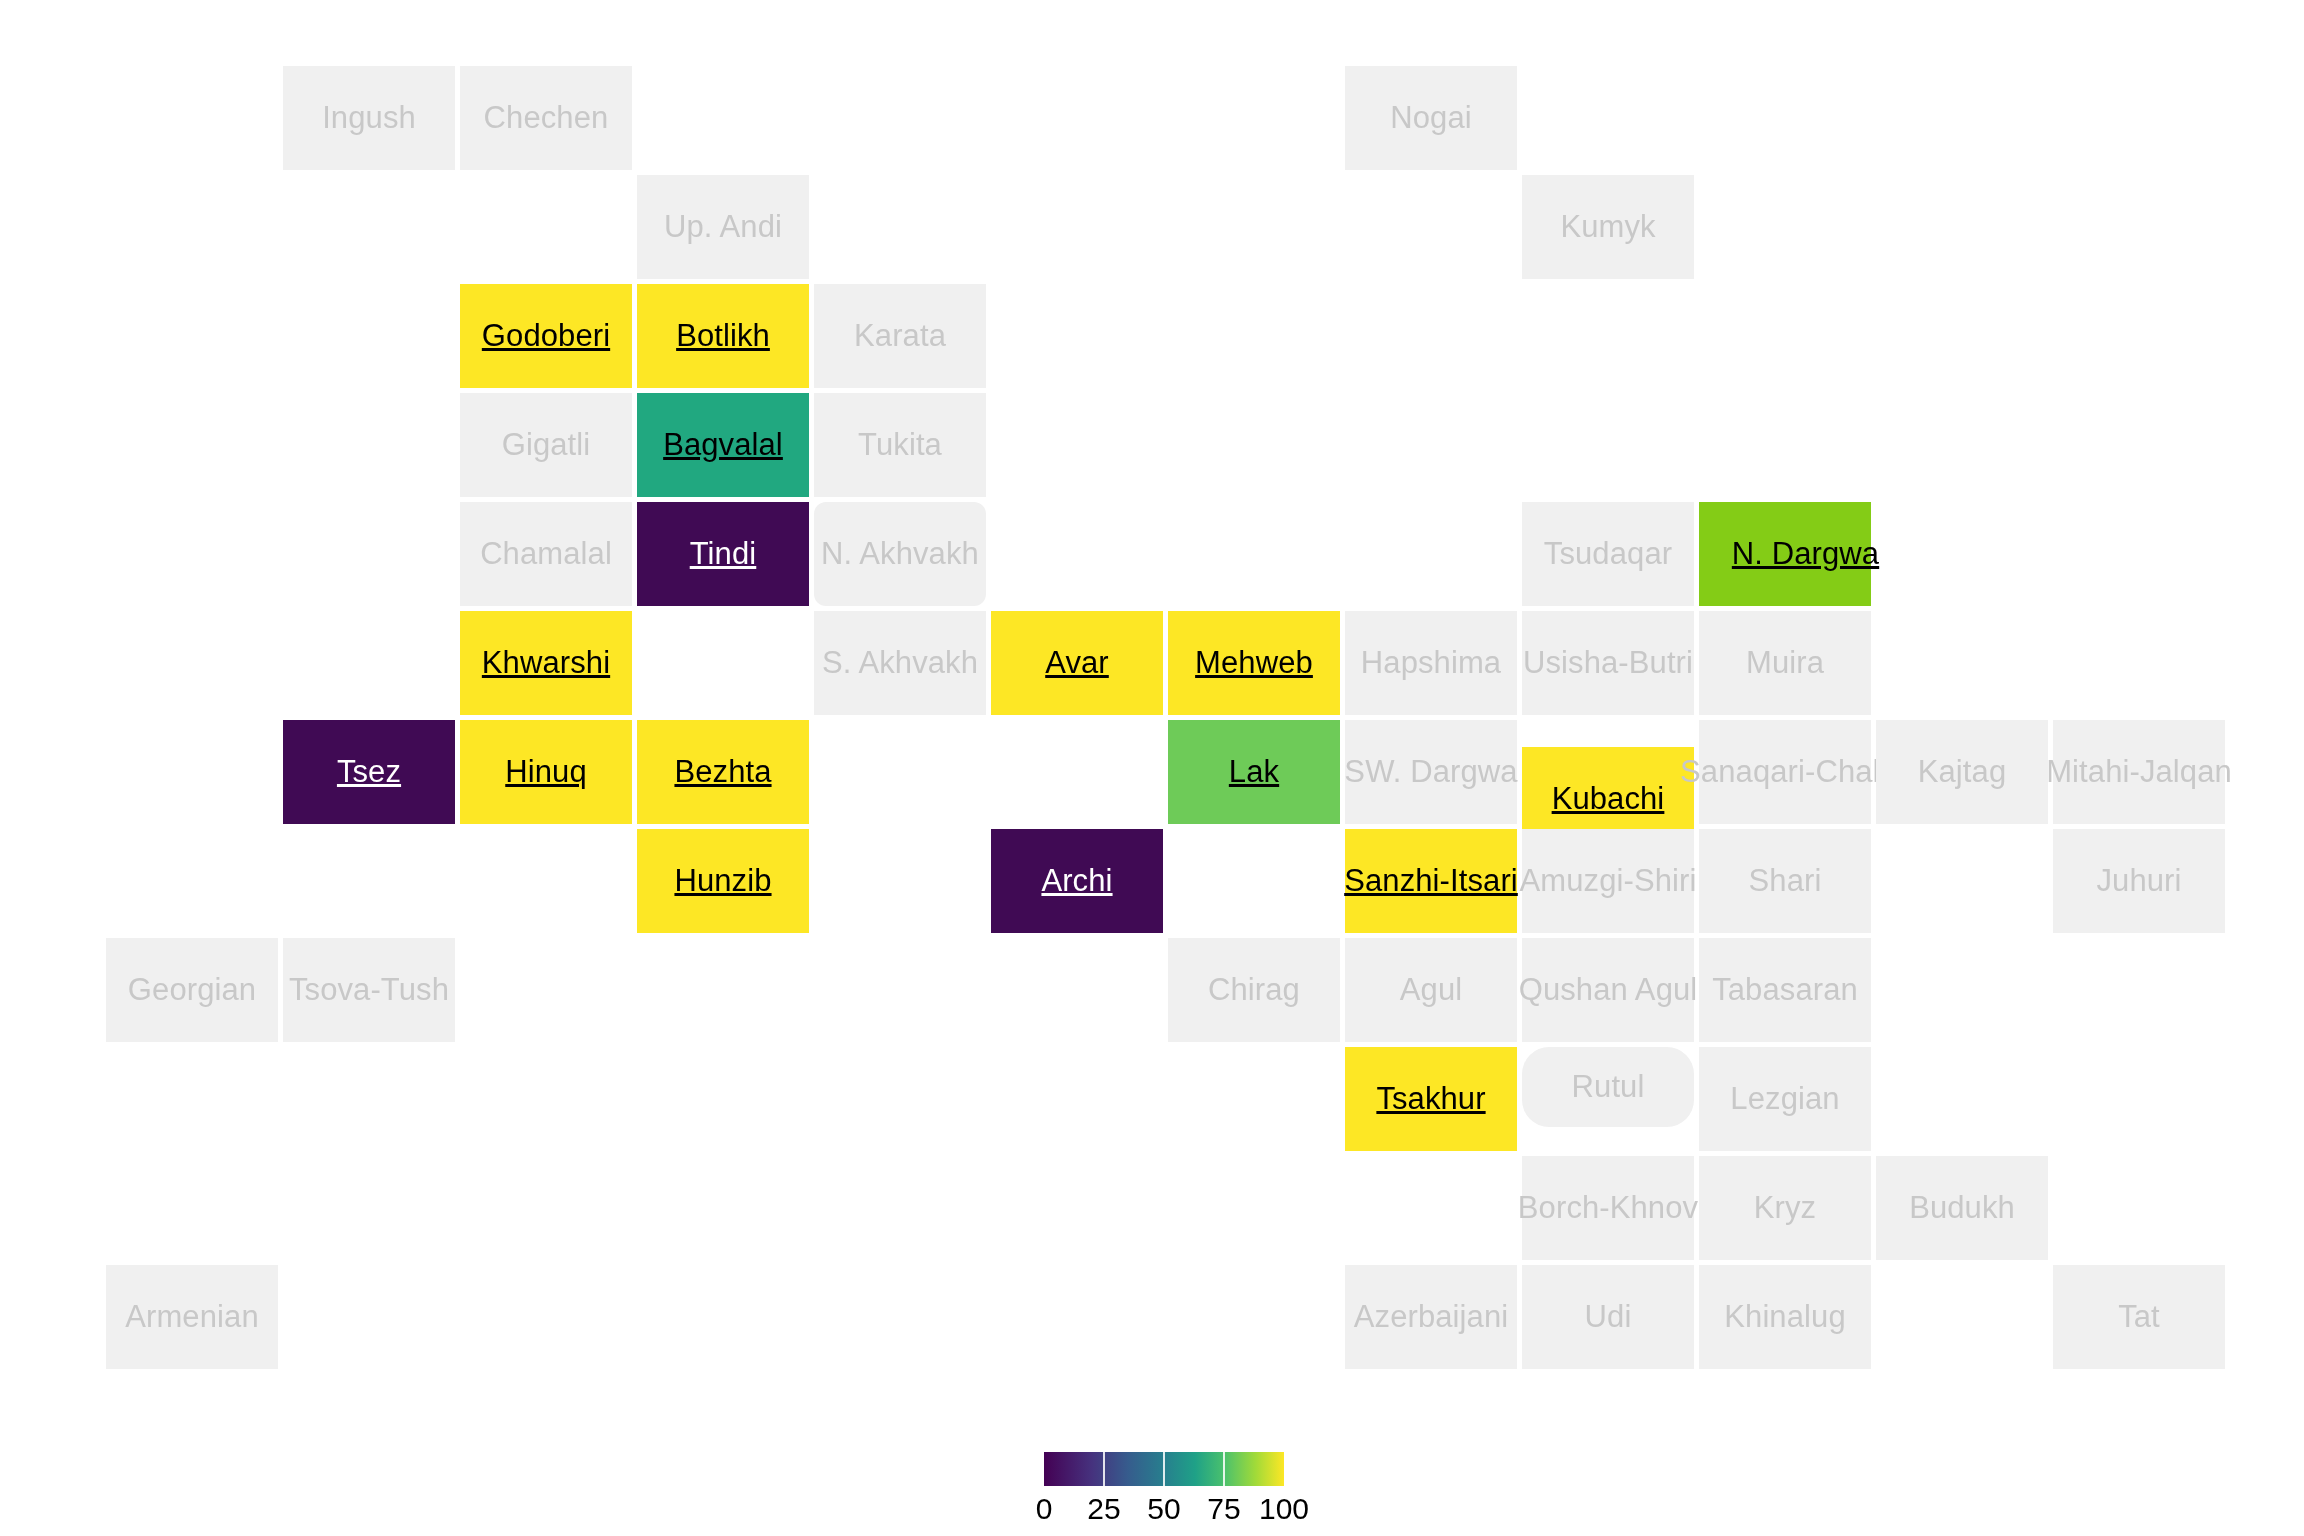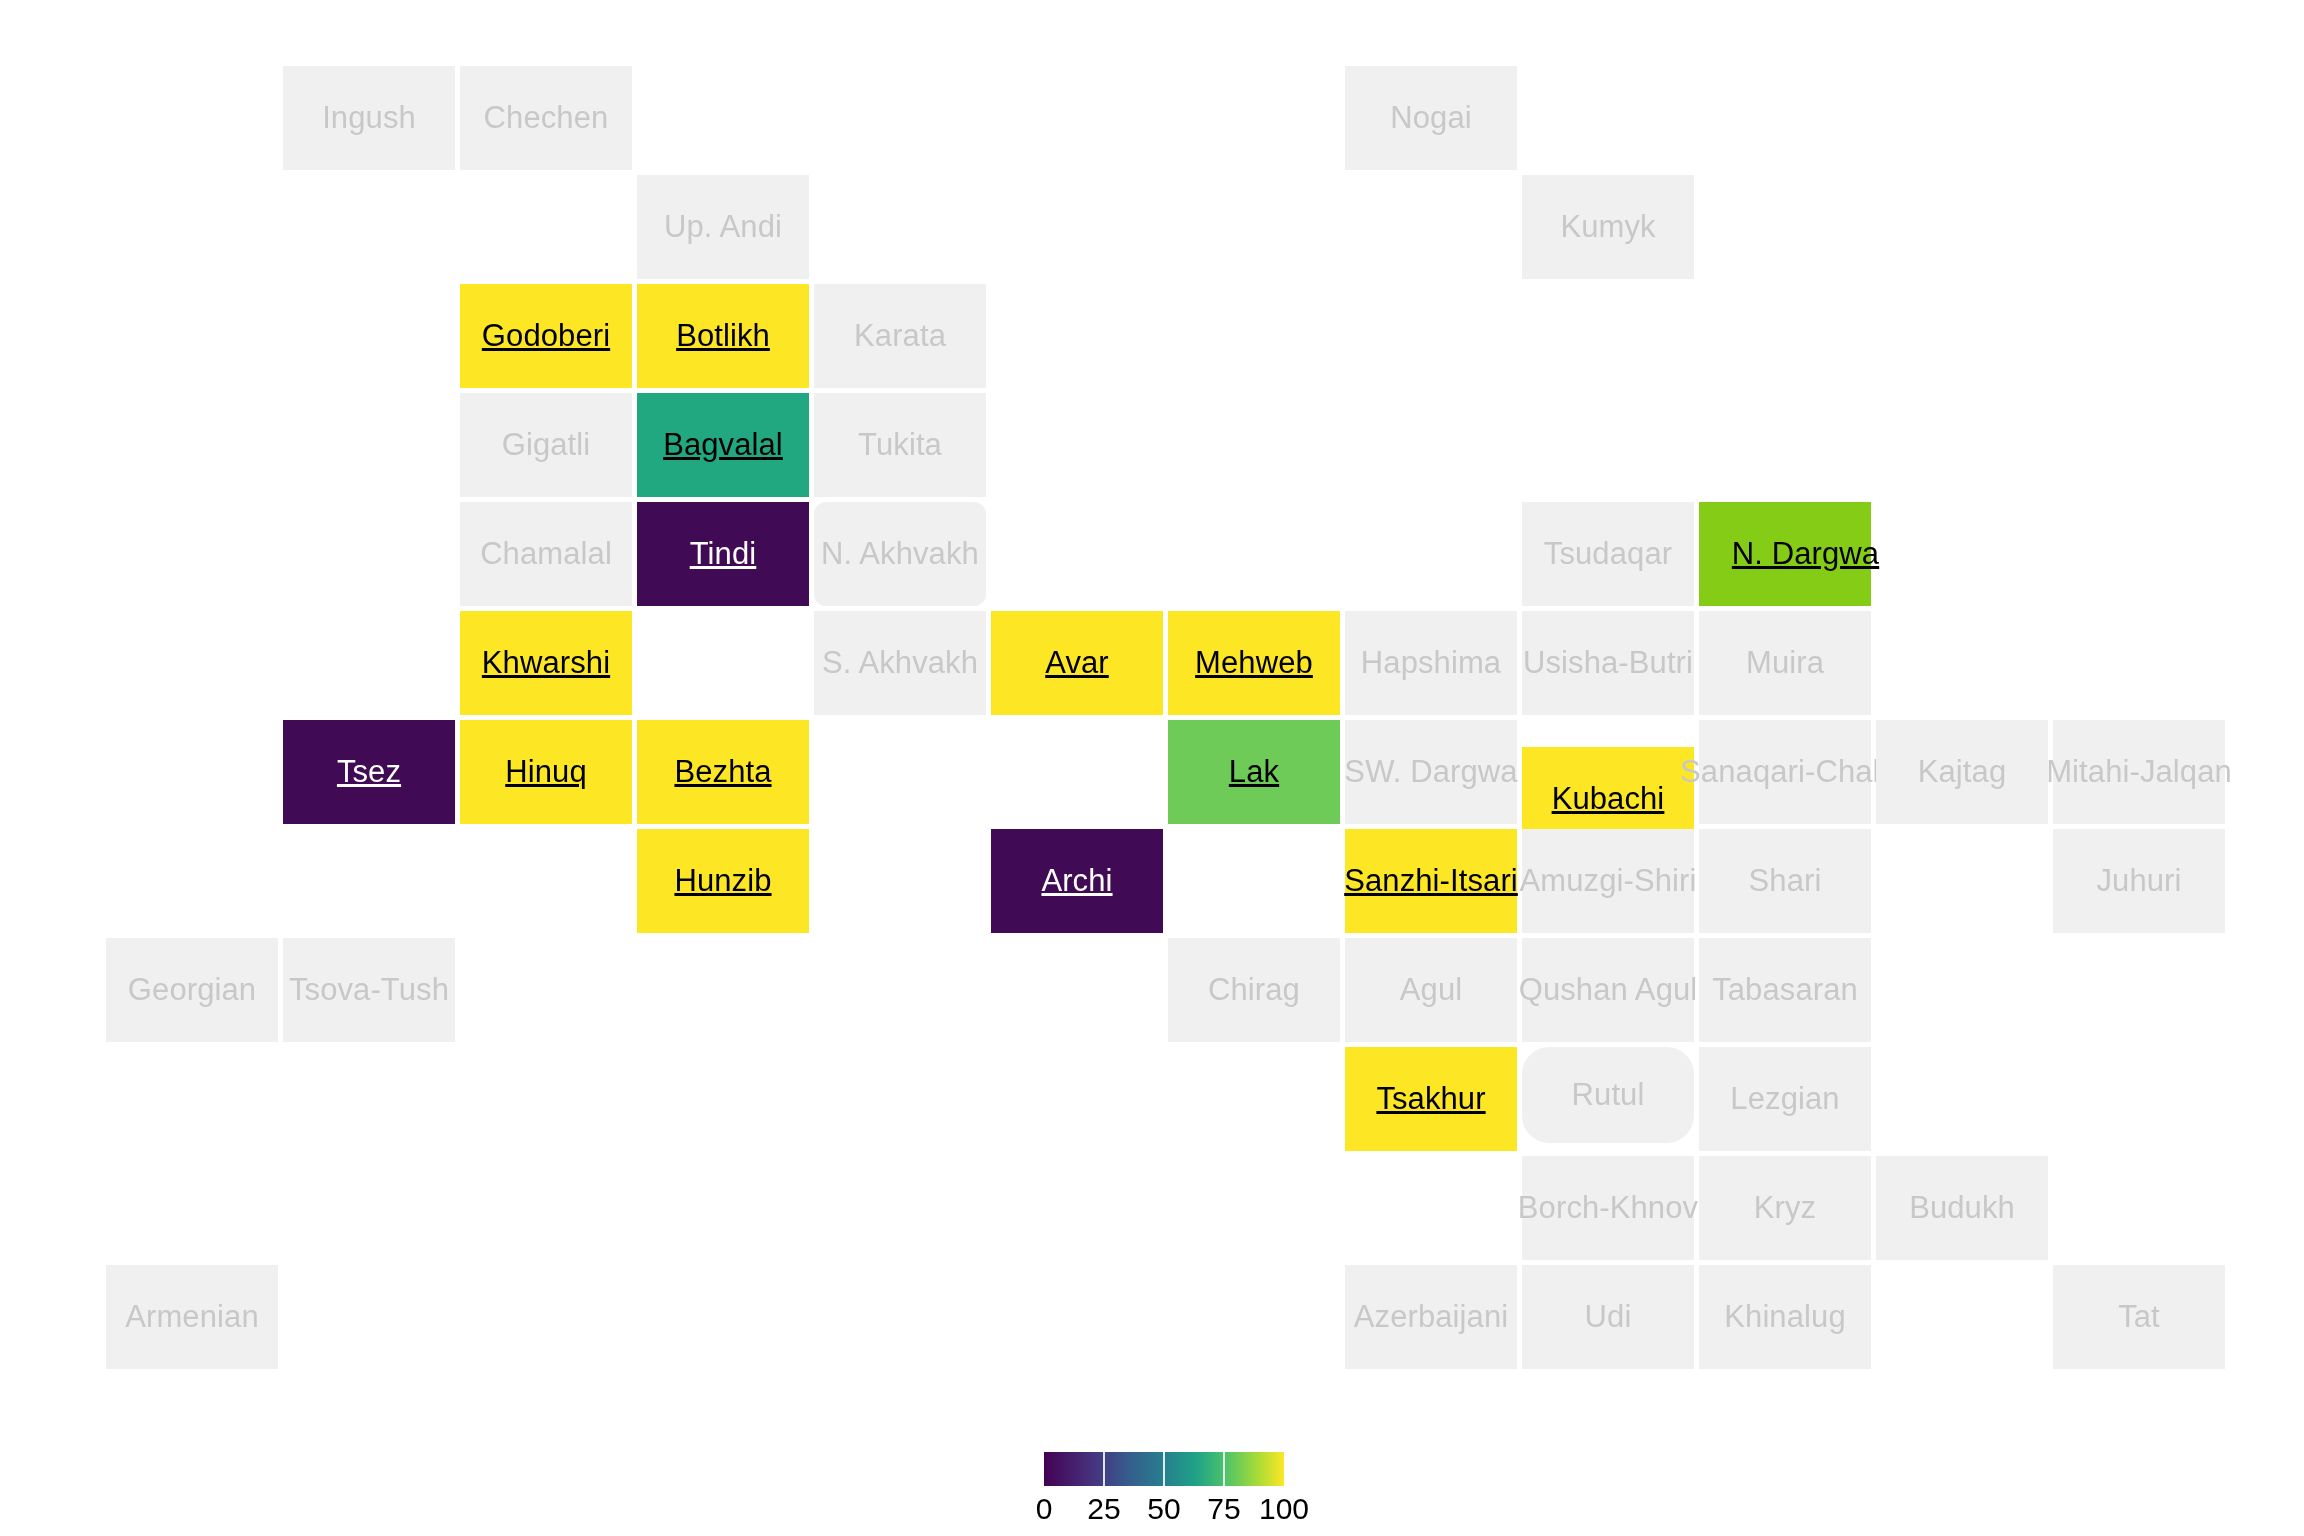--- a/index.html
+++ b/index.html
@@ -133,21 +133,21 @@
     <div class="tile inactive" style="left: 1522px; top: 829px; width: 172px; height: 104px;">Amuzgi-Shiri</div>
     <div class="tile inactive" style="left: 1699px; top: 829px; width: 172px; height: 104px;">Shari</div>
     <div class="tile inactive" style="left: 2053px; top: 829px; width: 172px; height: 104px;">Juhuri</div>
     <div class="tile inactive" style="left: 106px; top: 938px; width: 172px; height: 104px;">Georgian</div>
     <div class="tile inactive" style="left: 283px; top: 938px; width: 172px; height: 104px;">Tsova-Tush</div>
     <div class="tile inactive" style="left: 1168px; top: 938px; width: 172px; height: 104px;">Chirag</div>
     <div class="tile inactive" style="left: 1345px; top: 938px; width: 172px; height: 104px;">Agul</div>
     <div class="tile inactive" style="left: 1522px; top: 938px; width: 172px; height: 104px;">Qushan Agul</div>
     <div class="tile inactive" style="left: 1699px; top: 938px; width: 172px; height: 104px;">Tabasaran</div>
     <div class="tile active" style="left: 1345px; top: 1047px; width: 172px; height: 104px; background: rgb(253, 231, 37);">Tsakhur</div>
-    <div class="tile inactive" style="left: 1522px; top: 1047px; width: 172px; height: 96px; border-radius: 27px;">Rutul</div>
+    <div class="tile inactive" style="left: 1522px; top: 1047px; width: 172px; height: 80px; border-radius: 27px;">Rutul</div>
     <div class="tile inactive" style="left: 1699px; top: 1047px; width: 172px; height: 104px;">Lezgian</div>
     <div class="tile inactive" style="left: 1522px; top: 1156px; width: 172px; height: 104px;">Borch-Khnov</div>
     <div class="tile inactive" style="left: 1699px; top: 1156px; width: 172px; height: 104px;">Kryz</div>
     <div class="tile inactive" style="left: 1876px; top: 1156px; width: 172px; height: 104px;">Budukh</div>
     <div class="tile inactive" style="left: 106px; top: 1265px; width: 172px; height: 104px;">Armenian</div>
     <div class="tile inactive" style="left: 1345px; top: 1265px; width: 172px; height: 104px;">Azerbaijani</div>
     <div class="tile inactive" style="left: 1522px; top: 1265px; width: 172px; height: 104px;">Udi</div>
     <div class="tile inactive" style="left: 1699px; top: 1265px; width: 172px; height: 104px;">Khinalug</div>
     <div class="tile inactive" style="left: 2053px; top: 1265px; width: 172px; height: 104px;">Tat</div>
   </div>

